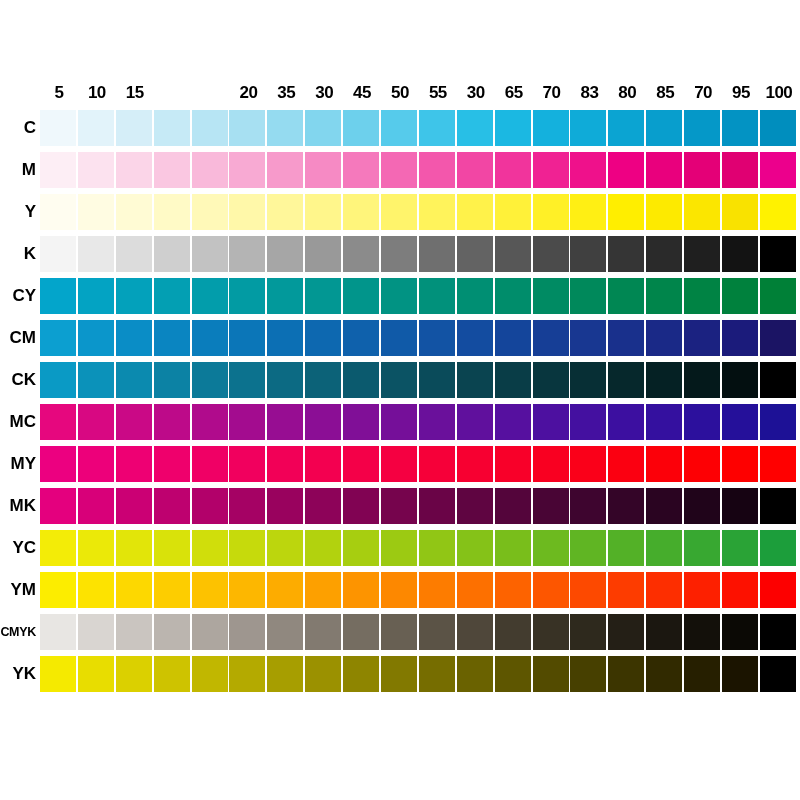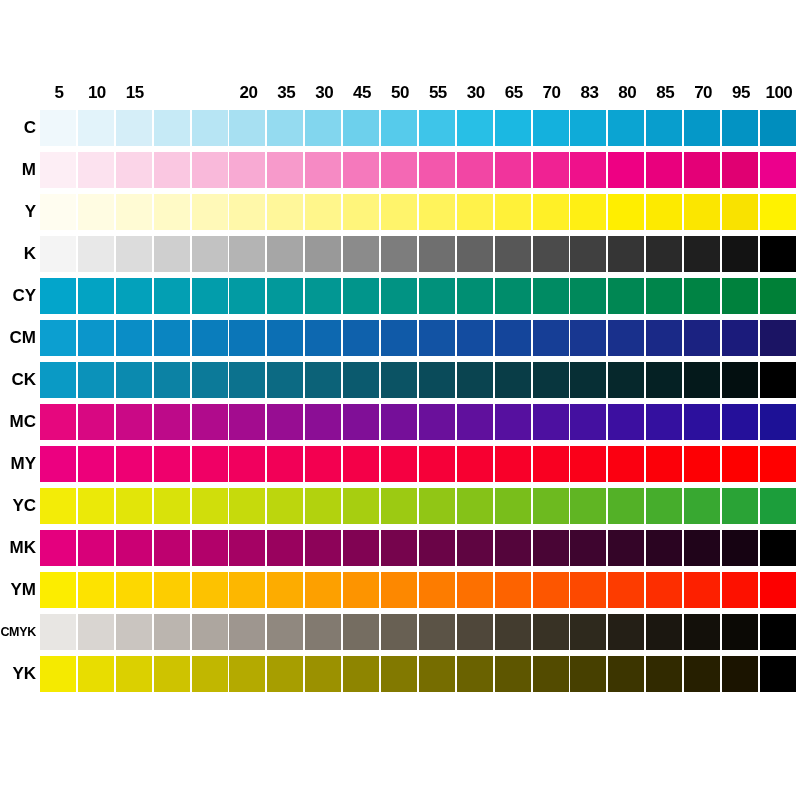--- a/index.html
+++ b/index.html
@@ -337,20 +337,45 @@
           <div class="swatch" style="background-color: rgb(249, 0, 33);"></div>
           <div class="swatch" style="background-color: rgb(250, 0, 25);"></div>
           <div class="swatch" style="background-color: rgb(251, 0, 17);"></div>
           <div class="swatch" style="background-color: rgb(252, 0, 9);"></div>
           <div class="swatch" style="background-color: rgb(253, 0, 4);"></div>
           <div class="swatch" style="background-color: rgb(254, 0, 0);"></div>
           <div class="swatch" style="background-color: rgb(255, 0, 0);"></div>
         </div>
       </div>
       <div class="swatch-row">
+        <div class="row-label">MK</div>
+        <div class="swatches">
+          <div class="swatch" style="background-color: rgb(228, 0, 126);"></div>
+          <div class="swatch" style="background-color: rgb(216, 0, 121);"></div>
+          <div class="swatch" style="background-color: rgb(203, 0, 116);"></div>
+          <div class="swatch" style="background-color: rgb(190, 1, 111);"></div>
+          <div class="swatch" style="background-color: rgb(178, 1, 106);"></div>
+          <div class="swatch" style="background-color: rgb(165, 2, 100);"></div>
+          <div class="swatch" style="background-color: rgb(153, 2, 94);"></div>
+          <div class="swatch" style="background-color: rgb(141, 3, 89);"></div>
+          <div class="swatch" style="background-color: rgb(129, 3, 83);"></div>
+          <div class="swatch" style="background-color: rgb(118, 4, 77);"></div>
+          <div class="swatch" style="background-color: rgb(106, 4, 71);"></div>
+          <div class="swatch" style="background-color: rgb(95, 5, 65);"></div>
+          <div class="swatch" style="background-color: rgb(84, 5, 59);"></div>
+          <div class="swatch" style="background-color: rgb(73, 5, 53);"></div>
+          <div class="swatch" style="background-color: rgb(62, 5, 47);"></div>
+          <div class="swatch" style="background-color: rgb(52, 5, 40);"></div>
+          <div class="swatch" style="background-color: rgb(42, 4, 33);"></div>
+          <div class="swatch" style="background-color: rgb(32, 4, 26);"></div>
+          <div class="swatch" style="background-color: rgb(22, 3, 18);"></div>
+          <div class="swatch" style="background-color: rgb(0, 0, 0);"></div>
+        </div>
+      </div>
+      <div class="swatch-row">
         <div class="row-label">YC</div>
         <div class="swatches">
           <div class="swatch" style="background-color: rgb(243, 236, 7);"></div>
           <div class="swatch" style="background-color: rgb(235, 233, 8);"></div>
           <div class="swatch" style="background-color: rgb(226, 229, 9);"></div>
           <div class="swatch" style="background-color: rgb(217, 226, 10);"></div>
           <div class="swatch" style="background-color: rgb(208, 222, 11);"></div>
           <div class="swatch" style="background-color: rgb(198, 218, 12);"></div>
           <div class="swatch" style="background-color: rgb(188, 214, 13);"></div>
           <div class="swatch" style="background-color: rgb(178, 210, 14);"></div>
@@ -362,45 +387,20 @@
           <div class="swatch" style="background-color: rgb(109, 186, 31);"></div>
           <div class="swatch" style="background-color: rgb(96, 181, 35);"></div>
           <div class="swatch" style="background-color: rgb(83, 177, 39);"></div>
           <div class="swatch" style="background-color: rgb(70, 173, 44);"></div>
           <div class="swatch" style="background-color: rgb(56, 168, 49);"></div>
           <div class="swatch" style="background-color: rgb(42, 163, 54);"></div>
           <div class="swatch" style="background-color: rgb(28, 158, 59);"></div>
         </div>
       </div>
       <div class="swatch-row">
-        <div class="row-label">MK</div>
-        <div class="swatches">
-          <div class="swatch" style="background-color: rgb(228, 0, 126);"></div>
-          <div class="swatch" style="background-color: rgb(216, 0, 121);"></div>
-          <div class="swatch" style="background-color: rgb(203, 0, 116);"></div>
-          <div class="swatch" style="background-color: rgb(190, 1, 111);"></div>
-          <div class="swatch" style="background-color: rgb(178, 1, 106);"></div>
-          <div class="swatch" style="background-color: rgb(165, 2, 100);"></div>
-          <div class="swatch" style="background-color: rgb(153, 2, 94);"></div>
-          <div class="swatch" style="background-color: rgb(141, 3, 89);"></div>
-          <div class="swatch" style="background-color: rgb(129, 3, 83);"></div>
-          <div class="swatch" style="background-color: rgb(118, 4, 77);"></div>
-          <div class="swatch" style="background-color: rgb(106, 4, 71);"></div>
-          <div class="swatch" style="background-color: rgb(95, 5, 65);"></div>
-          <div class="swatch" style="background-color: rgb(84, 5, 59);"></div>
-          <div class="swatch" style="background-color: rgb(73, 5, 53);"></div>
-          <div class="swatch" style="background-color: rgb(62, 5, 47);"></div>
-          <div class="swatch" style="background-color: rgb(52, 5, 40);"></div>
-          <div class="swatch" style="background-color: rgb(42, 4, 33);"></div>
-          <div class="swatch" style="background-color: rgb(32, 4, 26);"></div>
-          <div class="swatch" style="background-color: rgb(22, 3, 18);"></div>
-          <div class="swatch" style="background-color: rgb(0, 0, 0);"></div>
-        </div>
-      </div>
-      <div class="swatch-row">
         <div class="row-label">YM</div>
         <div class="swatches">
           <div class="swatch" style="background-color: rgb(252, 237, 0);"></div>
           <div class="swatch" style="background-color: rgb(253, 227, 0);"></div>
           <div class="swatch" style="background-color: rgb(253, 216, 0);"></div>
           <div class="swatch" style="background-color: rgb(253, 205, 0);"></div>
           <div class="swatch" style="background-color: rgb(253, 194, 0);"></div>
           <div class="swatch" style="background-color: rgb(253, 183, 0);"></div>
           <div class="swatch" style="background-color: rgb(253, 172, 0);"></div>
           <div class="swatch" style="background-color: rgb(253, 160, 0);"></div>

